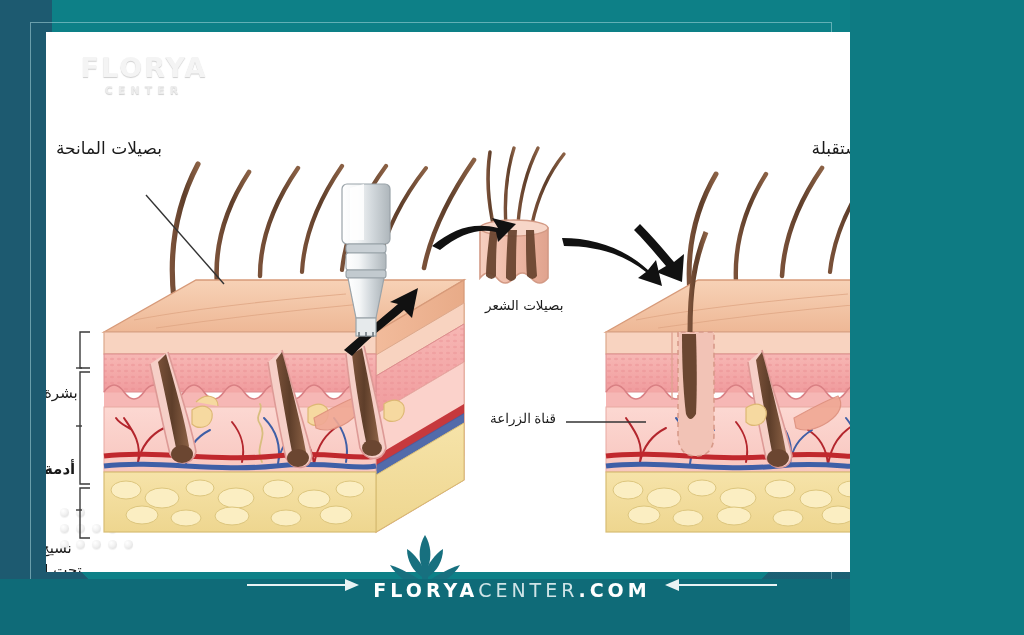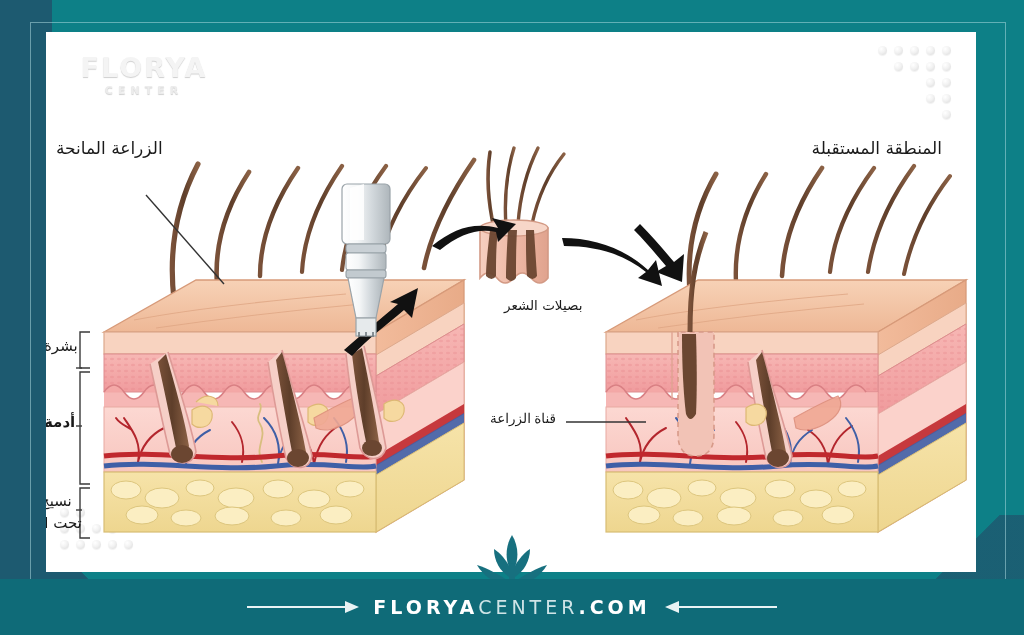--- a/index.html
+++ b/index.html
@@ -2,21 +2,21 @@
 <html lang="ar"><head>
 <meta charset="utf-8">
 <title>FUE Hair Transplant Infographic</title>
 <style>
   html,body{margin:0;padding:0;}
   body{
     width:1024px;height:635px;overflow:hidden;
     font-family:"DejaVu Sans","Liberation Sans",sans-serif;
     background:#0e7b83;
   }
-  #stage{position:relative;width:1024px;height:635px;overflow:hidden;}
+  #stage{position:relative;width:850px;height:635px;overflow:hidden;}
 
   
   .frame-base{position:absolute;inset:0;background:#0d8087;}
   .frame-dark-left{
     position:absolute;left:0;top:0;width:52px;height:635px;
     background:#1d5a70;
   }
   .inner-hairline{
     position:absolute;left:30px;top:22px;right:18px;bottom:16px;
     border:1px solid rgba(170,215,220,.55);
@@ -69,26 +69,26 @@
     background:radial-gradient(circle at 35% 32%,#ffffff 0%,#f2f2f2 45%,#d9d9d9 100%);
     box-shadow:0 1px 1px rgba(0,0,0,.06);
   }
 
   
   .lbl{
     position:absolute;direction:rtl;color:#1a1a1a;
     font-size:17px;white-space:nowrap;
   }
   .lbl-sm{font-size:13.5px;}
-  .lbl-layer{font-size:15px;}
+  .lbl-layer{font-size:15px;margin-top:47px;}
 
   
   #footer{
     position:absolute;left:0;bottom:0;width:1024px;height:56px;
-    background:#0f6b78;display:flex;align-items:center;justify-content:center;
+    background:#0f6b78;display:flex;justify-content:center;
     gap:6px;
   }
   #footer .fbrand{
     font-size:19px;letter-spacing:4px;color:#ffffff;font-weight:400;
   }
   #footer .fbrand b{font-weight:700;}
   #footer .fbrand .light{color:#cfe4e7;font-weight:400;}
   .farrow{display:block;}
   #leafmark{
     position:absolute;left:50%;transform:translateX(-50%);
@@ -416,25 +416,25 @@
       <g fill="none" stroke="#3a3a3a" stroke-width="1.4">
         <path d="M44 300 L34 300 L34 336 L44 336"></path>
         <path d="M30 336 L36 336"></path>
         <path d="M44 340 L34 340 L34 452 L44 452"></path>
         <path d="M30 394 L36 394"></path>
         <path d="M44 456 L34 456 L34 506 L44 506"></path>
         <path d="M30 478 L36 478"></path>
       </g>
     </svg>
 
-    <div class="lbl" style="left:10px;top:106px;">الزراعة المانحة</div>
+    <div class="lbl" style="left:10px;top:106px;">بصيلات المانحة</div>
 
     <div class="lbl" style="right:34px;top:106px;">المنطقة المستقبلة</div>
 
-    <div class="lbl lbl-sm" style="left:458px;top:265px;text-align:center;">بصيلات الشعر</div>
+    <div class="lbl lbl-sm" style="left:439px;top:265px;text-align:center;">بصيلات الشعر</div>
 
     <div class="lbl lbl-sm" style="left:444px;top:378px;font-family:Liberation Serif, serif;">قناة الزراعة</div>
 
     <div class="lbl lbl-layer" style="left:-2px;top:305px;">بشرة</div>
 
     <div class="lbl lbl-layer" style="left:-2px;top:381px;font-weight:bold;">أدمة</div>
 
     <div class="lbl lbl-layer" style="left:-6px;top:460px;">نسيج</div>
 
     <div class="lbl lbl-layer" style="left:-16px;top:482px;">تحت الج</div>

